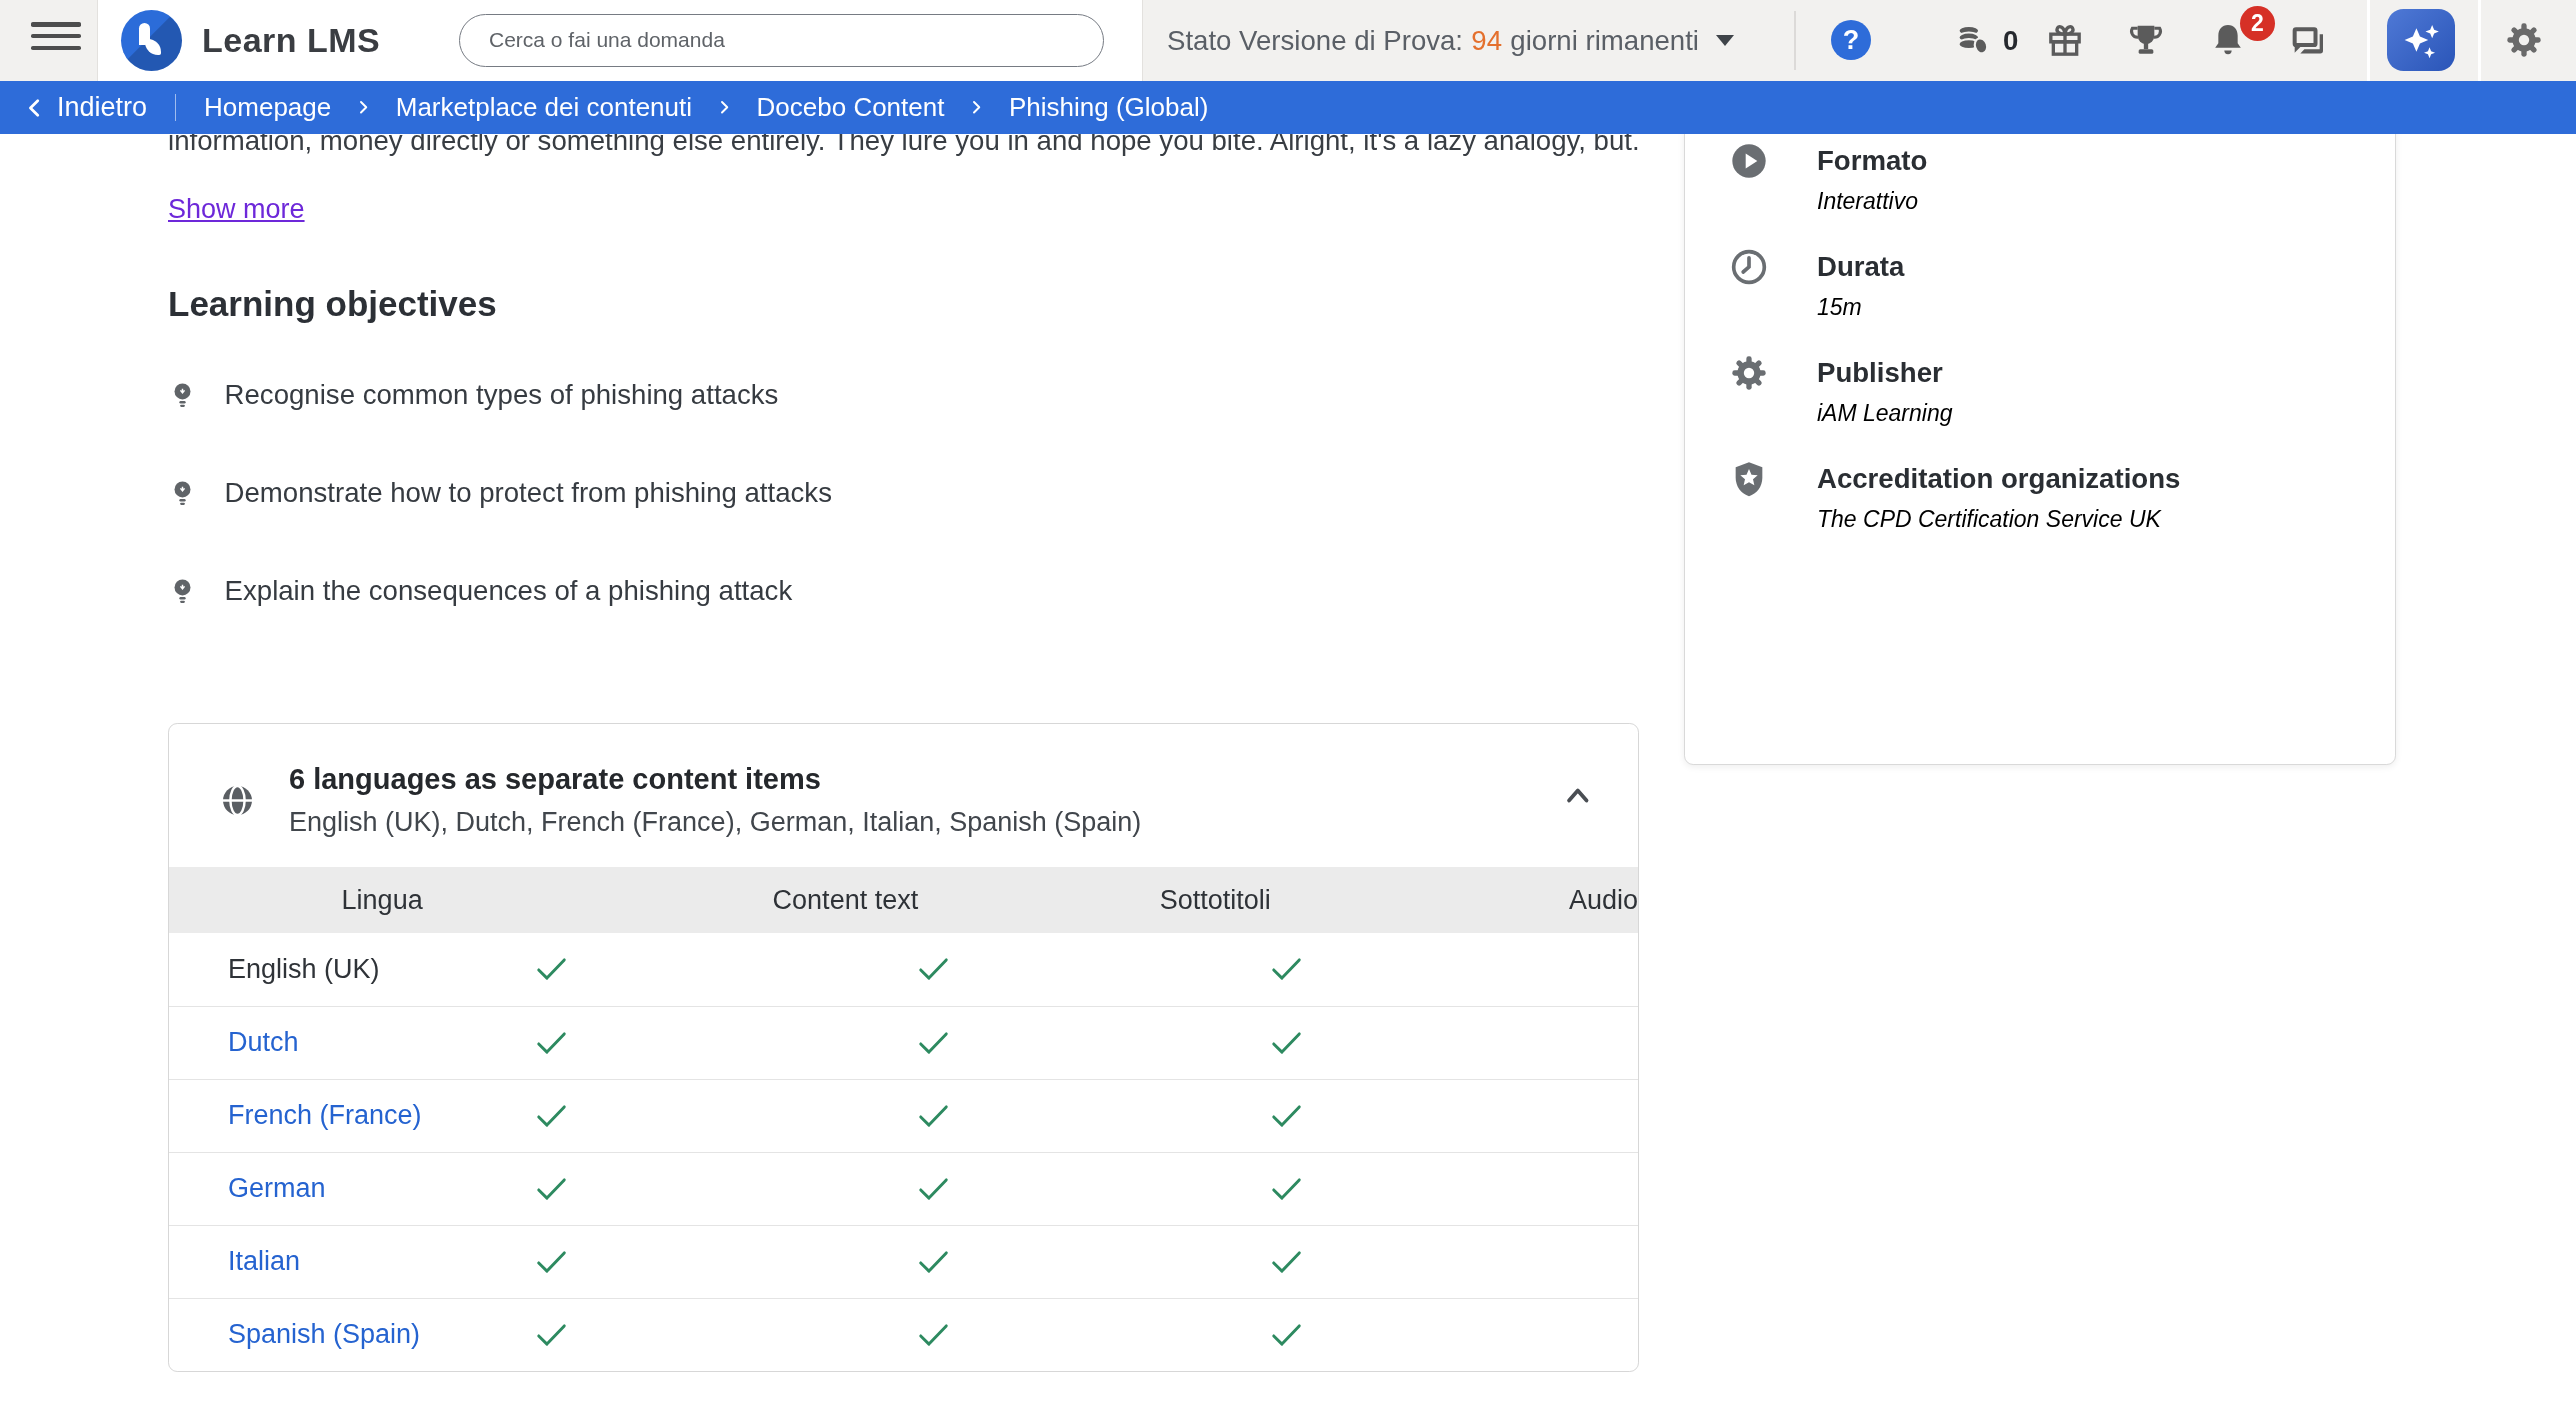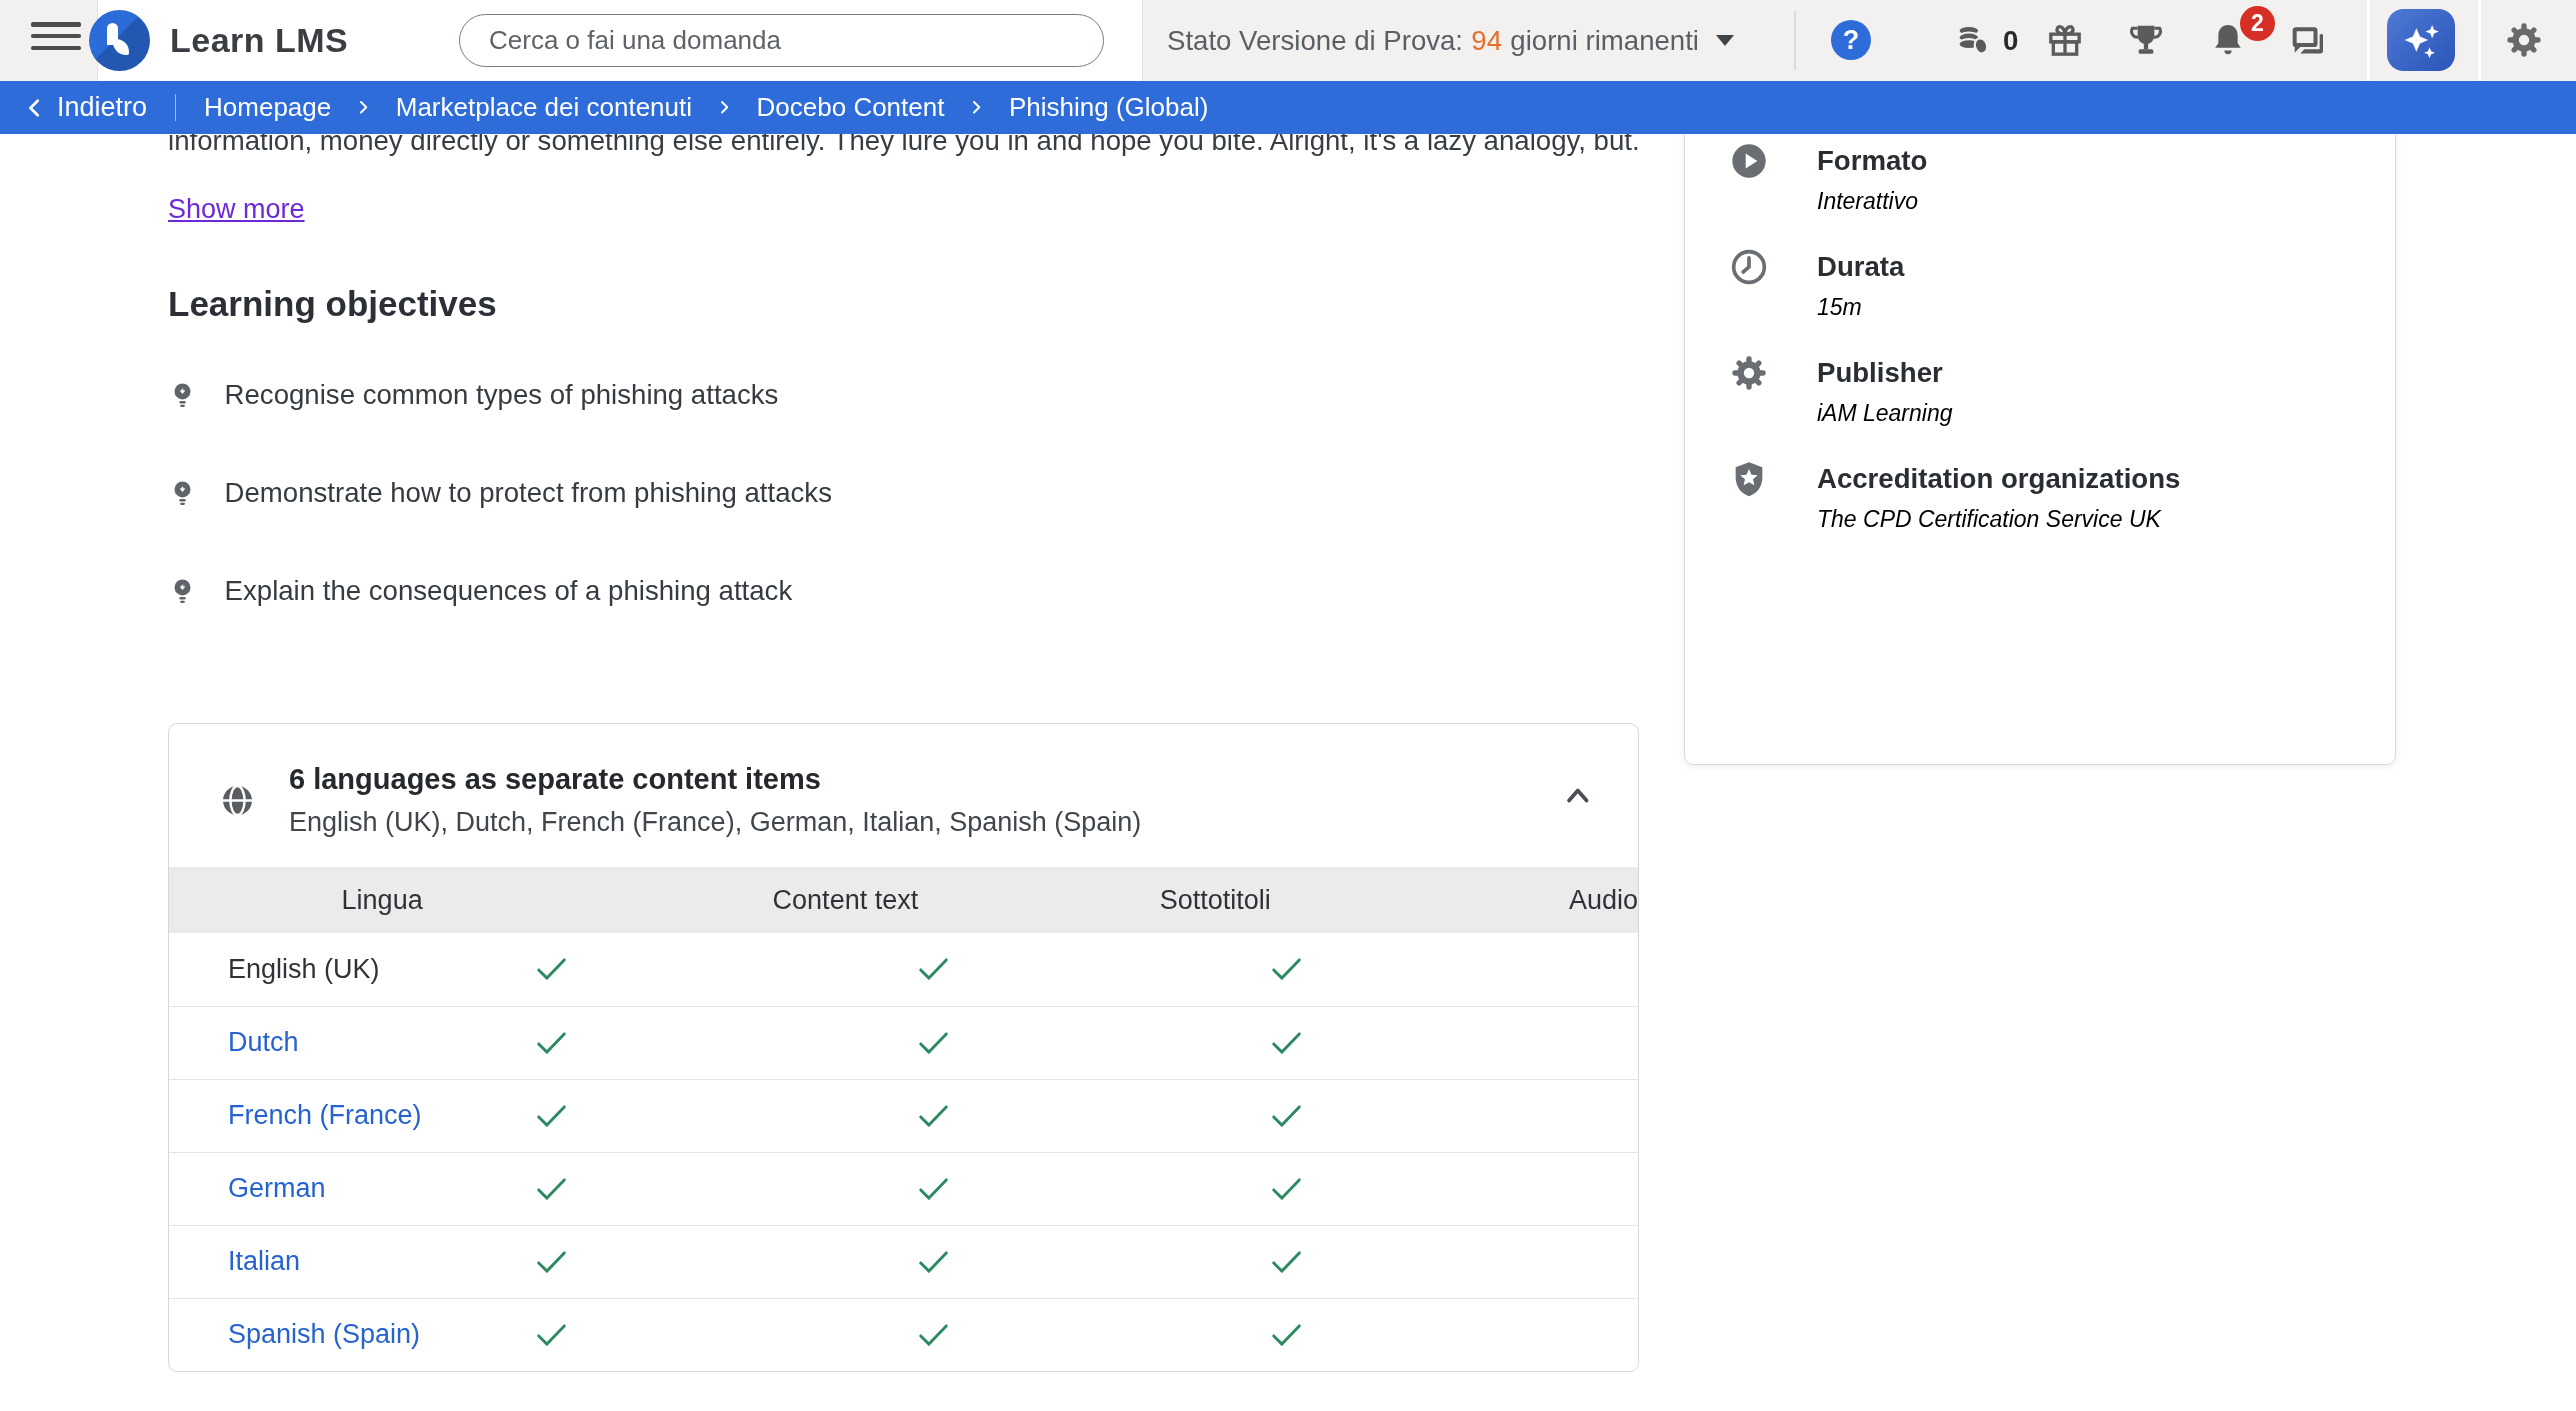--- a/index.html
+++ b/index.html
@@ -5,28 +5,28 @@
   * { margin:0; padding:0; box-sizing:border-box; }
   html,body { background:#fff; }
   body { font-family:"Liberation Sans","DejaVu Sans",sans-serif; color:#34383e; }
   #app { position:relative; width:2576px; height:1411px; overflow:hidden; background:#fff; }
 
   
   .topbar { position:absolute; left:0; top:0; width:2576px; height:81px; background:#f2f1ef; z-index:5; }
   .topbar-white { position:absolute; left:97px; top:0; width:1046px; height:81px; background:#fff; border-left:0.9px solid #e3e1de; border-right:0.9px solid #e3e1de; }
   .hamburger { position:absolute; left:31px; top:22px; width:50px; height:37px; cursor:pointer; }
   .hamburger span { display:block; height:4.6px; background:#4d4d4d; border-radius:1.8px; margin-bottom:7.3px; }
-  .logo { position:absolute; left:89px; top:10px; display:flex; align-items:center; }
+  .logo { position:absolute; left:121px; top:10px; display:flex; align-items:center; }
   .logo-mark { position:relative; width:61px; height:61px; border-radius:50%; background:#2b6cd9; overflow:hidden; }
   .logo-mark .shade { position:absolute; left:16.5px; top:20px; width:64px; height:64px; background:rgba(0,0,0,.18); transform:rotate(45deg); }
   .logo-mark .p1 { position:absolute; left:18.4px; top:13px; width:11px; height:22px; background:#fff; border-radius:5.5px 5.5px 5.5px 0; }
   .logo-mark .p2 { position:absolute; left:24px; top:29px; width:15.6px; height:15.6px; background:#fff; border-radius:1.8px 13px 1.8px 13px; }
   .logo-text { margin-left:20px; font-size:34px; font-weight:bold; color:#3a3d42; letter-spacing:0.5px; }
   .search { position:absolute; left:459px; top:13.8px; width:645px; height:53px; }
-  .search input { width:100%; height:100%; border:1.8px solid #767b83; border-radius:27.6px; padding:0 29px; font-size:26px; color:#34383e; background:#fff; outline:none; font-family:inherit; }
+  .search input { width:100%; height:100%; border:1.8px solid #767b83; border-radius:27.6px; padding:0 29px; font-size:21px; color:#34383e; background:#fff; outline:none; font-family:inherit; }
   .search input::placeholder { color:#5f6368; }
   .trial { position:absolute; left:1167px; top:0; height:81px; display:flex; align-items:center; gap:8.3px; font-size:27.6px; color:#5a5f66; cursor:pointer; }
   .trial .days { color:#e4702d; }
   .caret-down { width:0; height:0; border-left:9.2px solid transparent; border-right:9.2px solid transparent; border-top:11px solid #3f4449; margin-left:9.2px; }
   .tb-divider { position:absolute; top:11px; width:1.8px; height:59px; background:#dcdad8; }
   .help-btn { position:absolute; left:1831px; top:20px; width:40px; height:40px; border-radius:50%; background:#2e6cd9; color:#fff; font-size:27px; font-weight:bold; display:flex; align-items:center; justify-content:center; cursor:pointer; }
   .tb-icon { position:absolute; top:20px; width:40px; height:40px; cursor:pointer; }
   .coins-count { position:absolute; left:2003px; top:0; height:81px; display:flex; align-items:center; font-size:27.6px; font-weight:bold; color:#26292e; }
   .badge { position:absolute; left:2240px; top:6.4px; min-width:35px; height:35px; border-radius:17.5px; background:#d63026; color:#fff; font-size:23px; font-weight:bold; display:flex; align-items:center; justify-content:center; z-index:6; }
   .tb-gap { position:absolute; top:0; width:2.8px; height:81px; background:#fff; }

